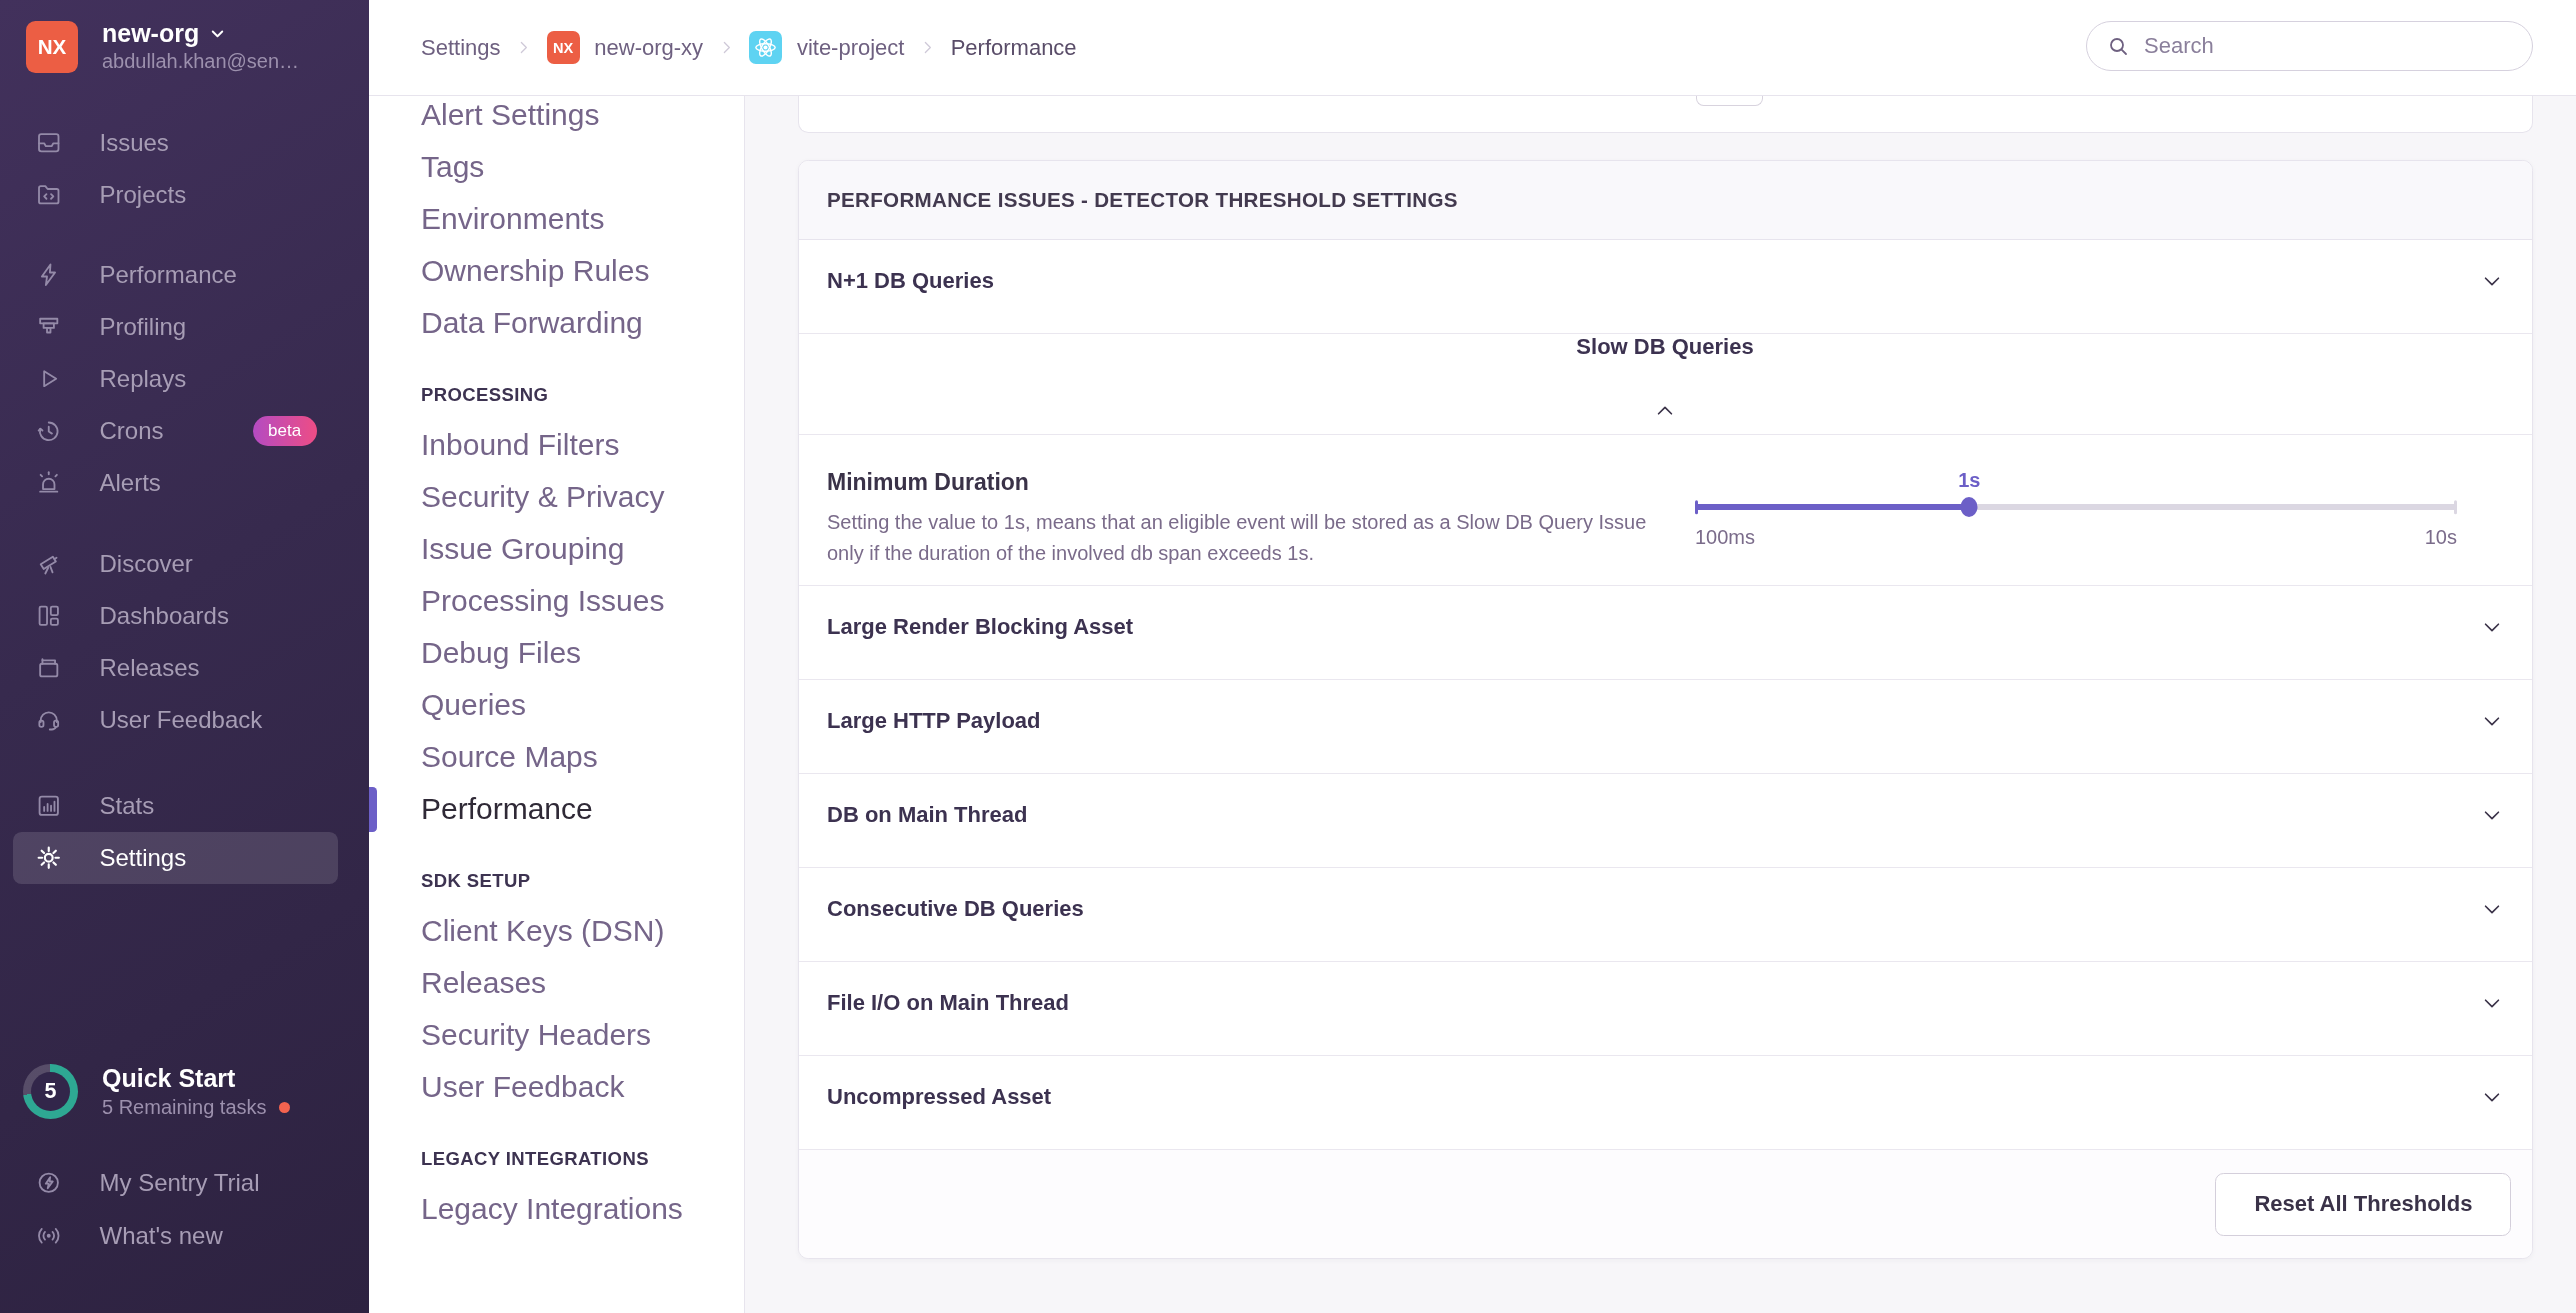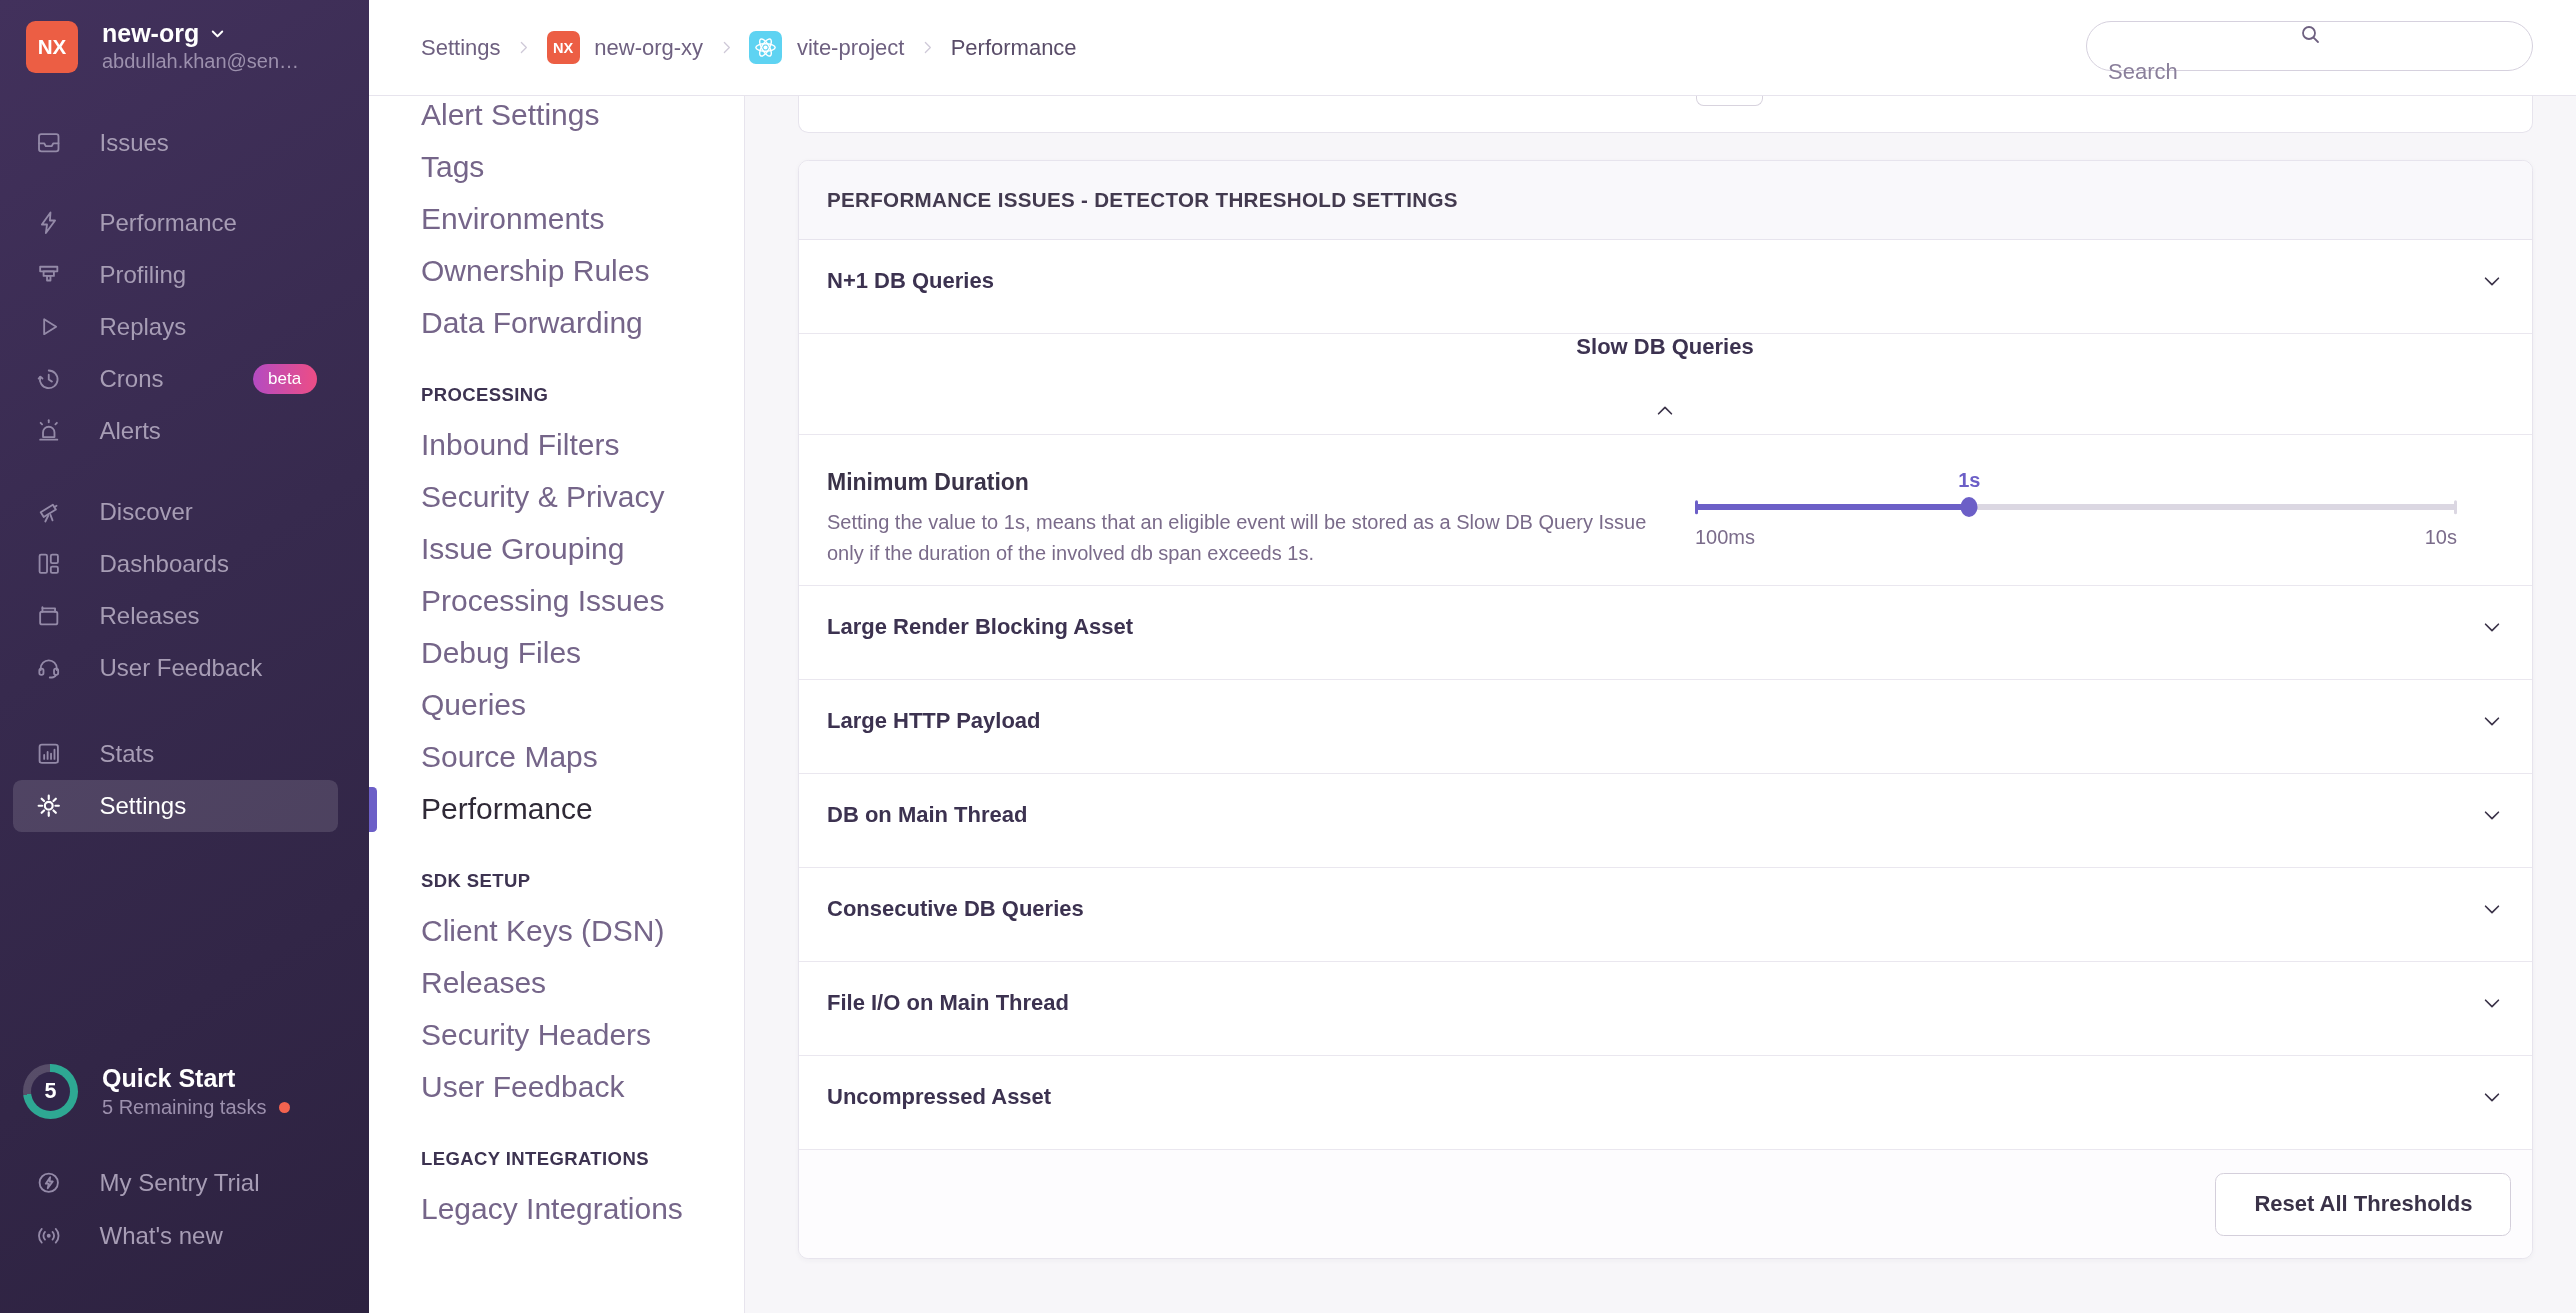--- a/index.html
+++ b/index.html
@@ -40,21 +40,21 @@
   .topbar{position:absolute;left:369px;top:0;width:2207px;height:96px;background:#fff;
     border-bottom:1.7px solid #e7e4ed;display:flex;align-items:center;}
   .crumbs{display:flex;align-items:center;gap:14.6px;margin-left:52px;font-size:22px;color:#6e6080;}
   .crumb{cursor:pointer;}
   .crumb-sep{color:#cfc9d8;display:flex;}
   .mini-badge{width:33px;height:33px;border-radius:6.9px;display:flex;align-items:center;justify-content:center;}
   .nx-mini{background:#ec5e44;color:#fff;font-weight:bold;font-size:14.6px;}
   .react-mini{background:#5ed3f2;}
   .crumb-current{color:#594c68;}
   .searchbox{position:absolute;right:43px;top:20.6px;width:447px;height:50px;border:1.7px solid #d6d1de;
-    border-radius:25px;background:#fff;display:flex;align-items:center;padding:0 19px;gap:12px;color:#6e6080;flex-direction:column;}
+    border-radius:25px;background:#fff;display:flex;align-items:center;padding:0 19px;gap:12px;color:#6e6080;}
   .searchbox input{border:none;outline:none;font-size:22px;color:#564a63;width:100%;
     font-family:"Liberation Sans",sans-serif;background:transparent;}
   .searchbox input::placeholder{color:#8a7f9b;}
 
   
   .subnav{position:absolute;left:369px;top:96px;width:376px;height:1218px;background:#fff;
     border-right:1.7px solid #e7e4ed;overflow:hidden;}
   .subnav-list{margin-top:-6.9px;}
   .nav-link{position:relative;height:52px;display:flex;align-items:center;padding-left:52px;
     font-size:30px;color:#756589;cursor:pointer;}
@@ -126,20 +126,30 @@
     <div class="snav">
       <div class="snav-item">
         <span class="icn">
             <svg viewBox="0 0 24 24" fill="none" stroke="currentColor" stroke-width="1.6" stroke-linecap="round" stroke-linejoin="round">
               <rect x="3.5" y="4.5" width="17" height="15" rx="2"></rect>
               <path d="M3.5 12.5h4.5l1.5 2.5h5l1.5-2.5h4.5"></path>
             </svg>
           </span>
         <span>Issues</span>
       </div>
+      <div class="snav-item">
+        <span class="icn">
+            <svg viewBox="0 0 24 24" fill="none" stroke="currentColor" stroke-width="1.6" stroke-linecap="round" stroke-linejoin="round">
+              <path d="M3.5 18V6a1.5 1.5 0 0 1 1.5-1.5h4l2 2.5h8A1.5 1.5 0 0 1 20.5 8.5V18a1.5 1.5 0 0 1-1.5 1.5H5A1.5 1.5 0 0 1 3.5 18z"></path>
+              <path d="M10 11.5l-2 2 2 2"></path>
+              <path d="M14 11.5l2 2-2 2"></path>
+            </svg>
+          </span>
+        <span>Projects</span>
+      </div>
 
       <div class="snav-item gap-a">
         <span class="icn">
             <svg viewBox="0 0 24 24" fill="none" stroke="currentColor" stroke-width="1.6" stroke-linecap="round" stroke-linejoin="round">
               <path d="M13.5 3 6 13.5h4.5L9.5 21 17.5 10h-4.5z"></path>
             </svg>
           </span>
         <span>Performance</span>
       </div>
       <div class="snav-item">

